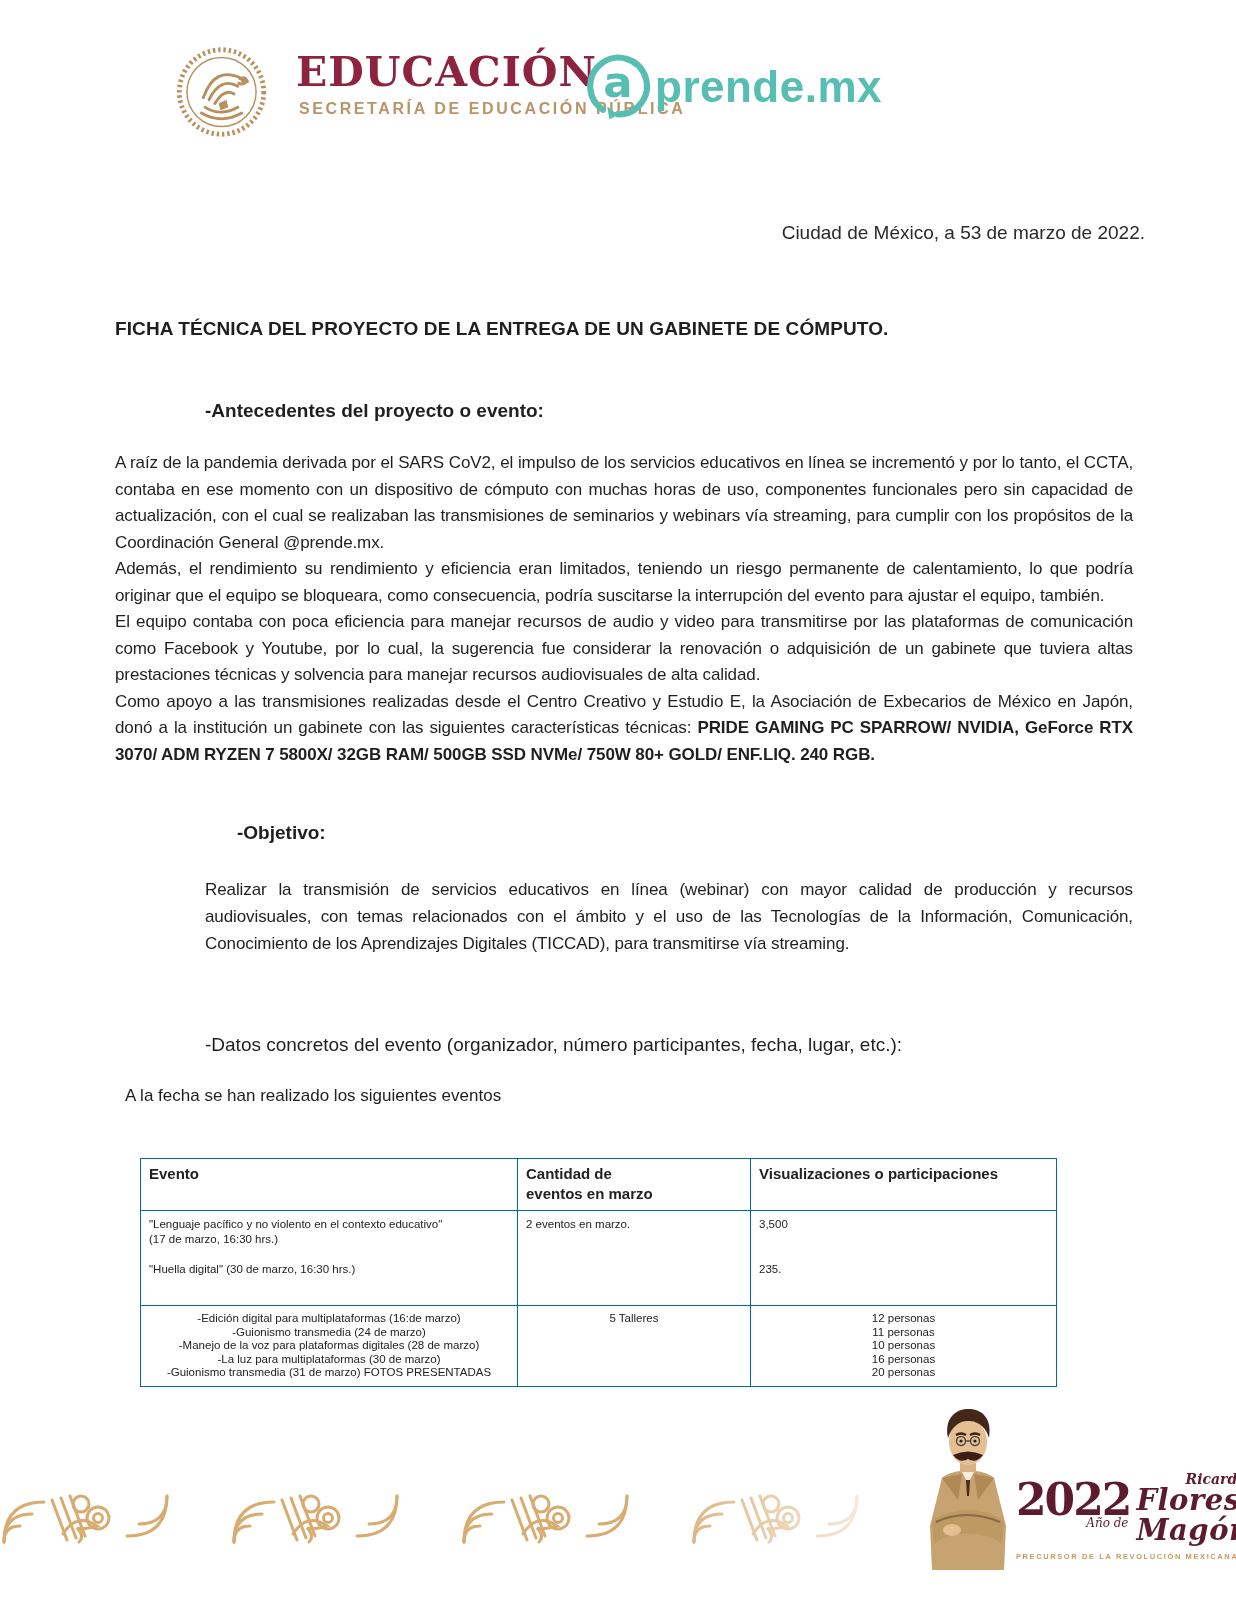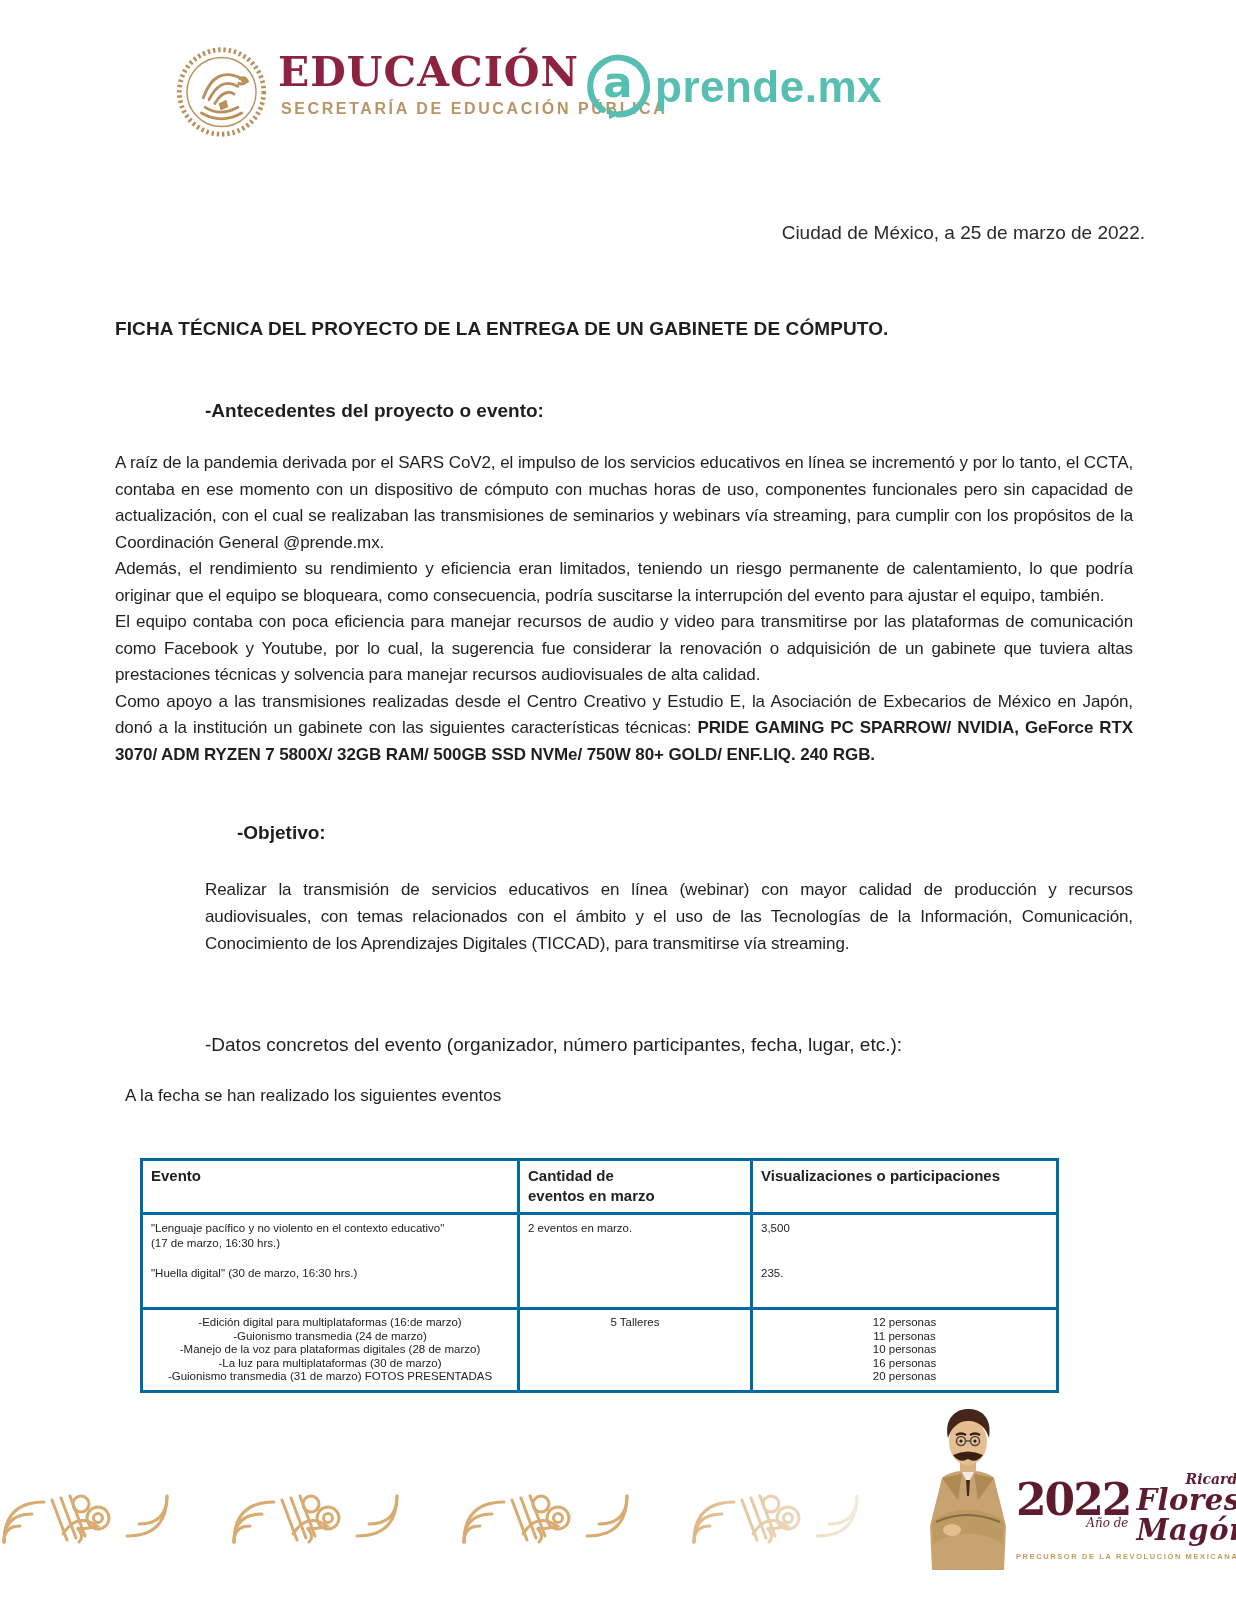--- a/index.html
+++ b/index.html
@@ -5,21 +5,21 @@
   * { margin:0; padding:0; box-sizing:border-box; }
   html,body { background:#ffffff; }
   .page {
     position:relative; width:1236px; height:1600px; margin:0 auto;
     background:#ffffff; overflow:hidden; color:#1f1f1f;
     font-family:"Liberation Sans", sans-serif;
   }
   
   .gov-logo { position:absolute; left:176px; top:44px; display:flex; align-items:flex-start; }
   .seal { width:92px; height:96px; }
-  .edu-text { margin-left:10px; padding-top:8px; }
+  .edu-text { margin-left:28px; padding-top:8px; }
   .edu-wordmark {
     font-family:"DejaVu Serif", serif; font-weight:bold; font-size:41px;
     color:#8E2341; letter-spacing:1px; line-height:1;
   }
   .edu-subtitle {
     margin-top:7px; margin-left:3px; font-size:16px; font-weight:bold;
     letter-spacing:2.6px; color:#B99467;
   }
   .aprende-logo { position:absolute; left:583px; top:50px; display:flex; align-items:center; color:#57BEB2; }
   .aprende-icon { width:70px; height:74px; }
@@ -46,21 +46,21 @@
   }
   .h-datos { position:absolute; left:205px; top:1034px; font-weight:normal; font-size:19px; }
   .table-intro { position:absolute; left:125px; top:1086px; font-size:17px; }
 
   
   .events-table {
     position:absolute; left:140px; top:1158px; width:916px;
     border-collapse:collapse; table-layout:fixed; font-size:11.5px; color:#222;
   }
   .events-table th, .events-table td {
-    border:3px solid #0369a1; vertical-align:top; padding:6px 8px;
+    border:1px solid #0369a1; vertical-align:top; padding:6px 8px;
     white-space:pre-line;
   }
   .events-table th { text-align:left; font-size:15px; line-height:20px; padding-top:5px; }
   .col-evento { width:377px; }
   .col-cantidad { width:233px; }
   .col-vis { width:306px; }
   .row-1 td { height:95px; line-height:15px; }
   .row-2 td { height:76px; line-height:13.5px;text-align:center; }
   .th-row th { height:50px; }
 
@@ -115,21 +115,21 @@
     <svg class="aprende-icon" viewBox="0 0 74 78">
       <g fill="none" stroke="#57BEB2" stroke-width="6.5" stroke-linecap="round">
         <path d="M21,63 A30 30 0 1 1 37,68"></path>
       </g>
       <polygon points="37,68 24,61 29,74" fill="#57BEB2" transform="rotate(12 33 68)"></polygon>
       <text x="37" y="50" text-anchor="middle" font-family="DejaVu Sans, sans-serif" font-size="46" font-weight="bold" fill="#57BEB2">a</text>
     </svg>
     <div class="aprende-word">prende.mx</div>
   </div>
 
-  <div class="date-line">Ciudad de México, a 25 de marzo de 2022.</div>
+  <div class="date-line">Ciudad de México, a 53 de marzo de 2022.</div>
   <div class="doc-title">FICHA TÉCNICA DEL PROYECTO DE LA ENTREGA DE UN GABINETE DE CÓMPUTO.</div>
 
   <div class="h-antecedentes">-Antecedentes del proyecto o evento:</div>
   <div class="body-block">
     <div>A raíz de la pandemia derivada por el SARS CoV2, el impulso de los servicios educativos en línea se incrementó y por lo tanto, el CCTA, contaba en ese momento con un dispositivo de cómputo con muchas horas de uso, componentes funcionales pero sin capacidad de actualización, con el cual se realizaban las transmisiones de seminarios y webinars vía streaming, para cumplir con los propósitos de la Coordinación General @prende.mx.</div>
     <div>Además, el rendimiento su rendimiento y eficiencia eran limitados, teniendo un riesgo permanente de calentamiento, lo que podría originar que el equipo se bloqueara, como consecuencia, podría suscitarse la interrupción del evento para ajustar el equipo, también.</div>
     <div>El equipo contaba con poca eficiencia para manejar recursos de audio y video para transmitirse por las plataformas de comunicación como Facebook y Youtube, por lo cual, la sugerencia fue considerar la renovación o adquisición de un gabinete que tuviera altas prestaciones técnicas y solvencia para manejar recursos audiovisuales de alta calidad.</div>
     <div><span>Como apoyo a las transmisiones realizadas desde el Centro Creativo y Estudio E, la Asociación de Exbecarios de México en Japón, donó a la institución un gabinete con las siguientes características técnicas: </span><b>PRIDE GAMING PC SPARROW/ NVIDIA, GeForce RTX 3070/ ADM RYZEN 7 5800X/ 32GB RAM/ 500GB SSD NVMe/ 750W 80+ GOLD/ ENF.LIQ. 240 RGB.</b></div>
   </div>
 

